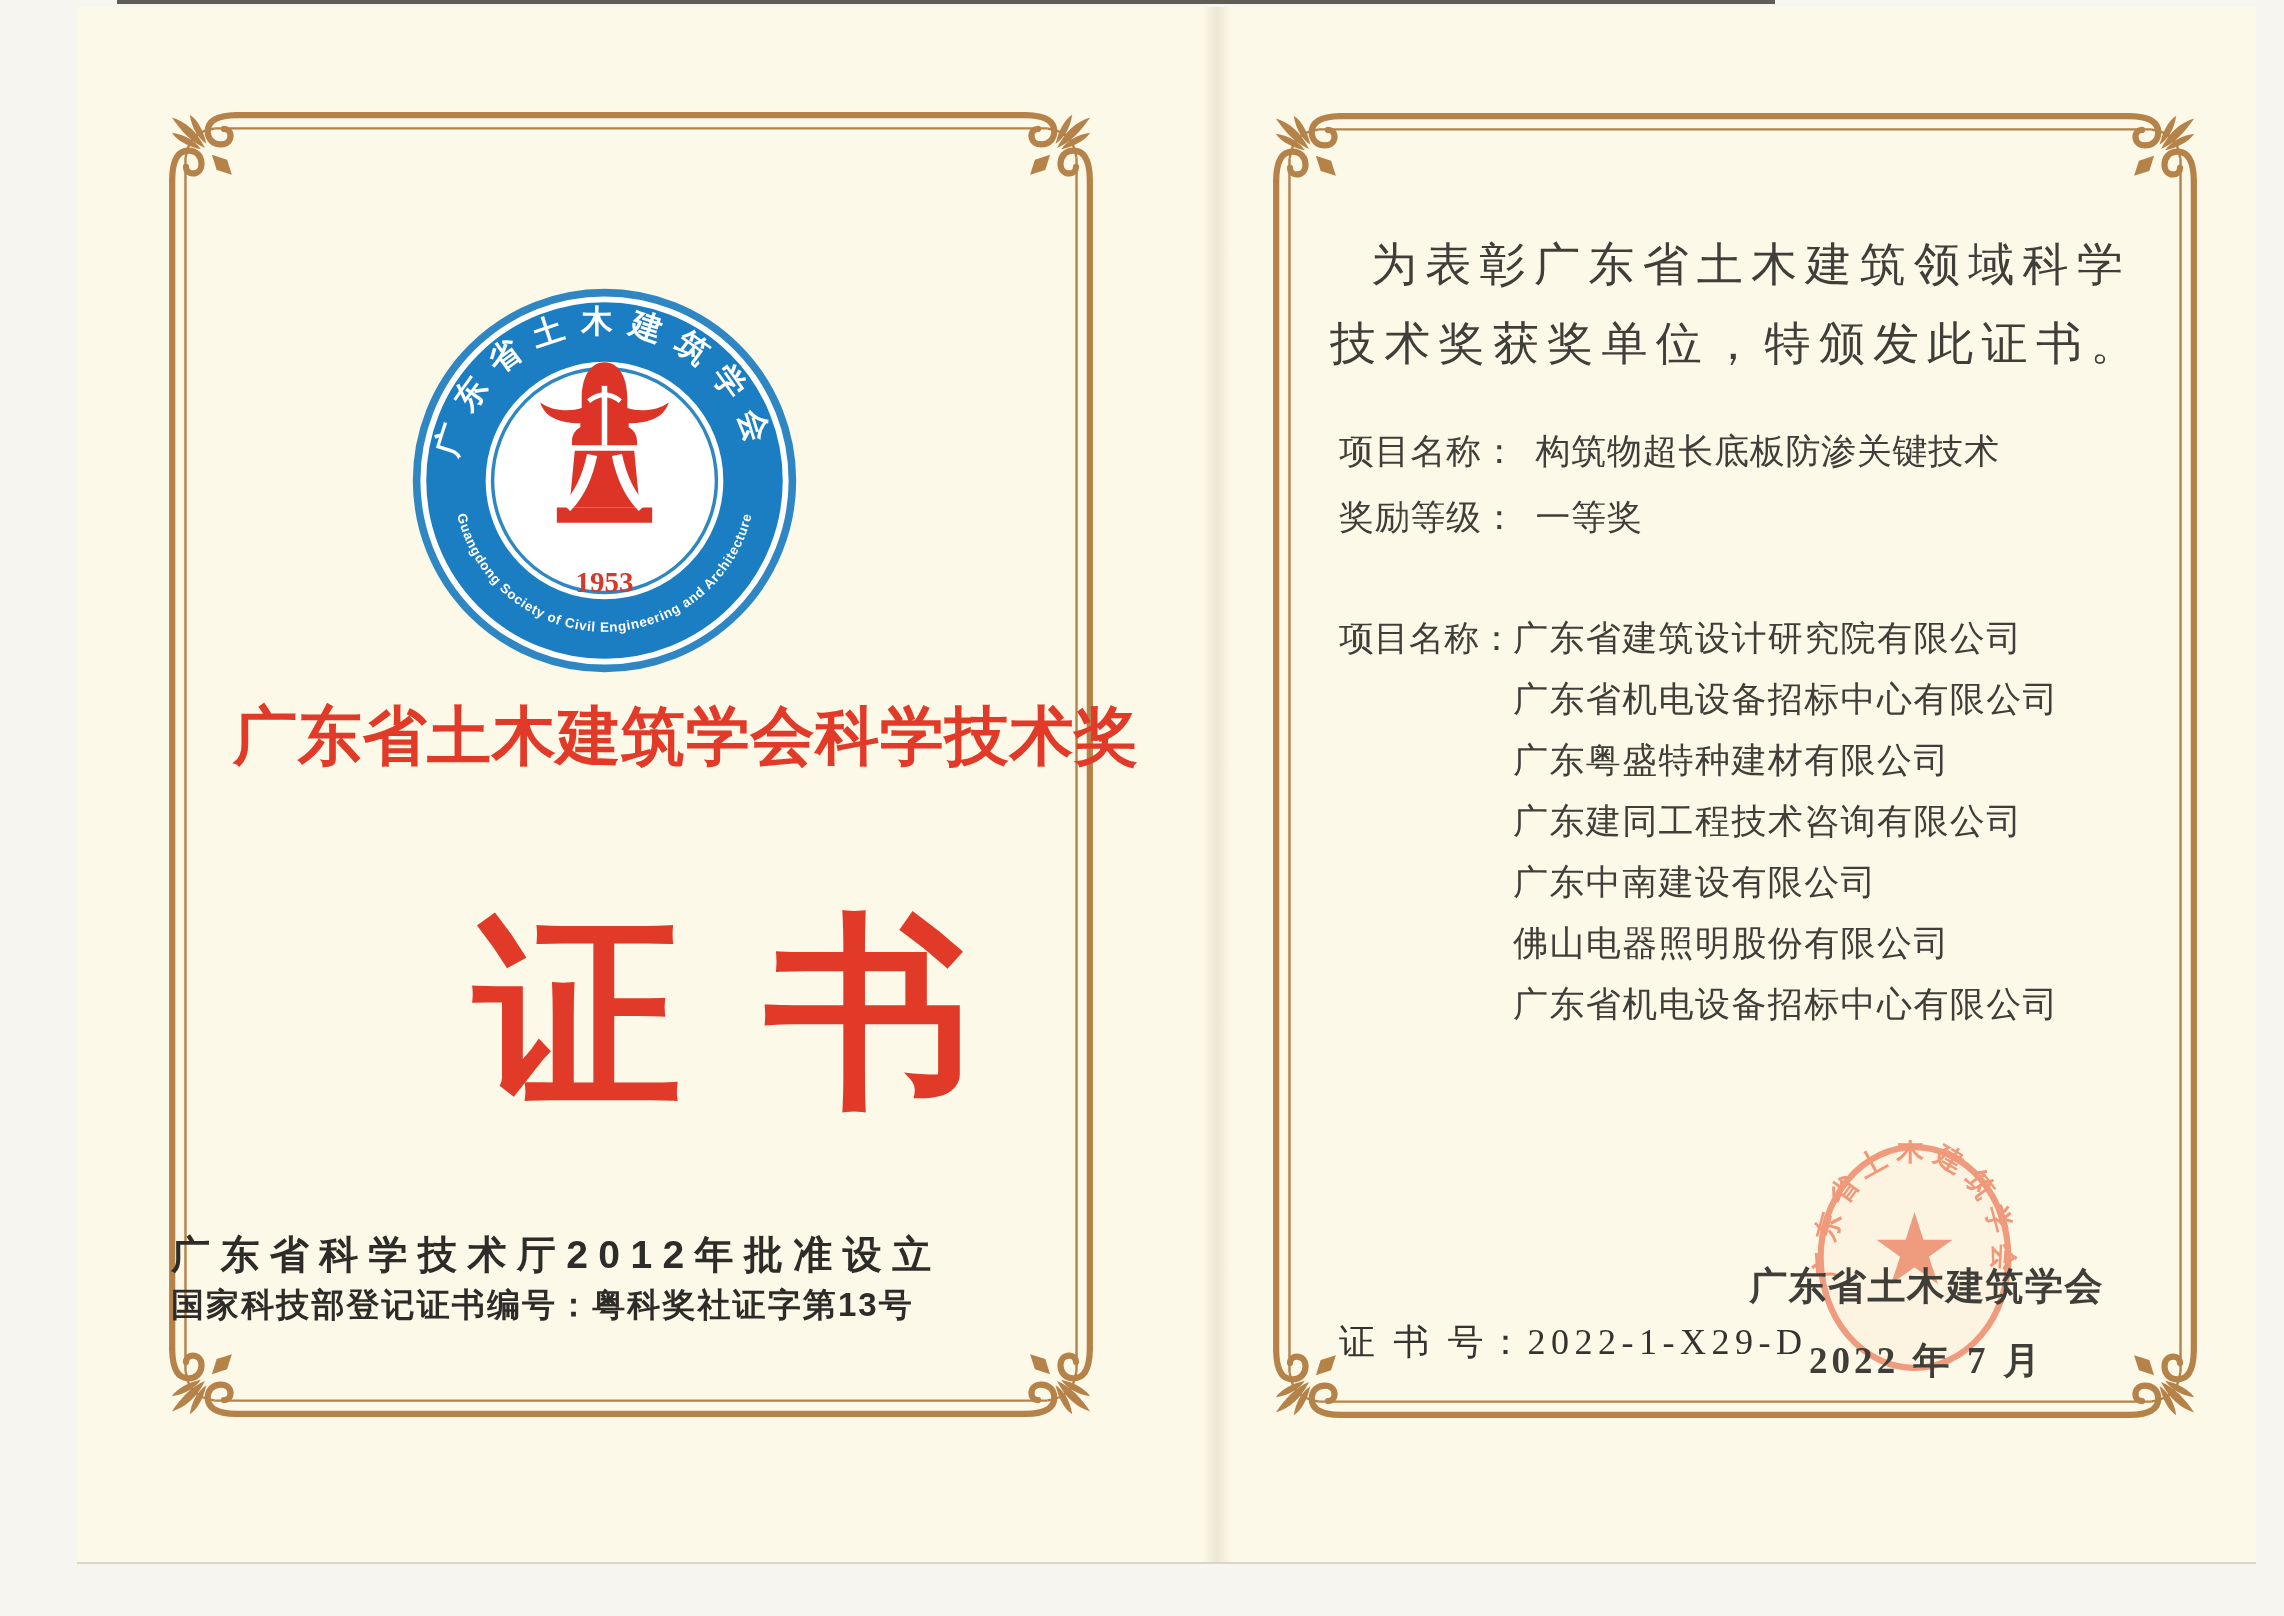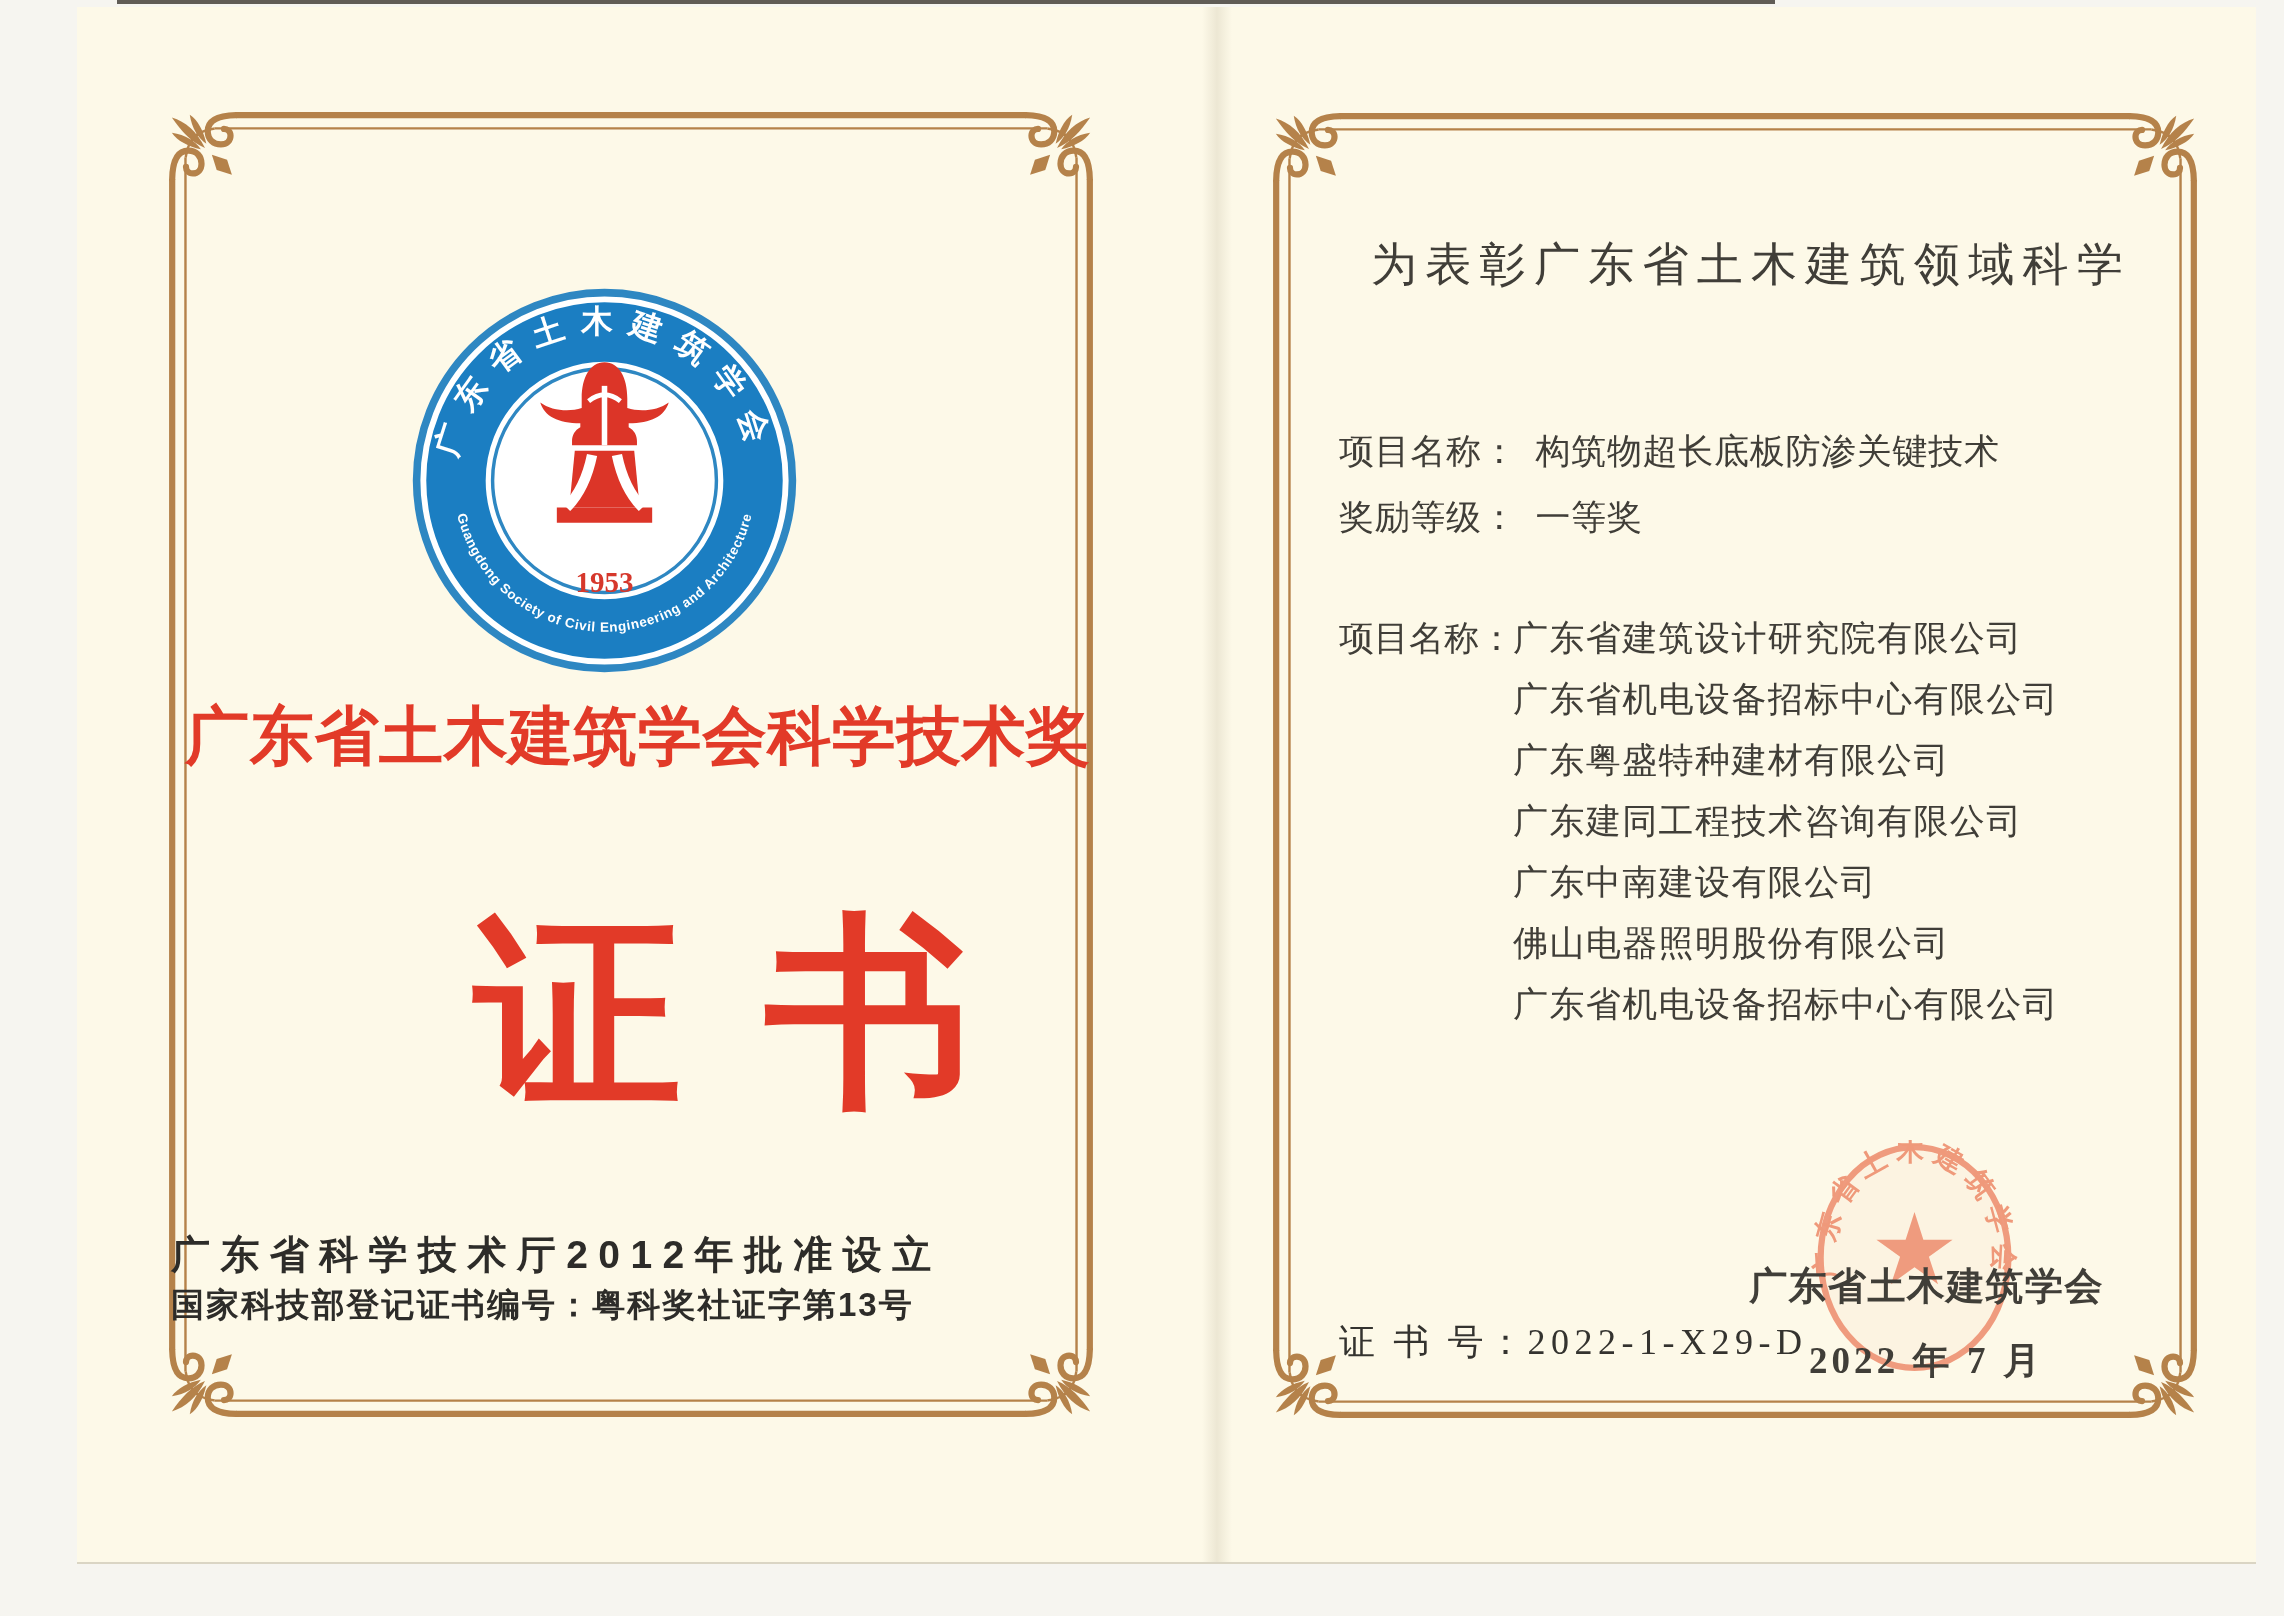--- a/index.html
+++ b/index.html
@@ -13,21 +13,21 @@
   .fold{position:absolute;left:1202px;top:7px;width:30px;height:1555px;
         background:linear-gradient(90deg,rgba(150,138,105,0) 0%,rgba(150,138,105,.16) 50%,rgba(150,138,105,0) 100%);}
   .frame{position:absolute;}
   .frame.left{left:169px;top:112px;}
   .frame.right{left:1273px;top:113px;}
 
   
   .badge{position:absolute;left:409px;top:285px;width:391px;height:391px;}
   .award-title{position:absolute;left:185px;top:693px;width:892px;
        text-align:center;font-size:64px;font-weight:700;letter-spacing:0.7px;
-       color:#e23a28;font-family:"Liberation Sans",sans-serif;white-space:nowrap;}
+       color:#e23a28;font-family:"Liberation Sans",sans-serif;white-space:nowrap;padding-left:48px;}
   .cert-chars{position:absolute;left:185px;top:876px;width:1076px;text-align:center;
        font-size:207px;font-weight:700;color:#e23a28;
        font-family:"Liberation Serif","DejaVu Serif",serif;white-space:nowrap;}
   .cert-chars .c2{margin-left:83px;}
   .approve{position:absolute;left:171px;width:923px;text-align:left;
        color:#2d2c29;font-weight:600;white-space:nowrap;}
   .approve.l1{top:1228px;font-size:39px;letter-spacing:10.4px;}
   .approve.l2{top:1283px;font-size:33px;letter-spacing:2.1px;}
 
   
@@ -127,20 +127,21 @@
 
   <div class="cert-chars">
     <span class="c1">证</span><span class="c2">书</span>
   </div>
 
   <div class="approve l1">广东省科学技术厅2012年批准设立</div>
   <div class="approve l2">国家科技部登记证书编号：粤科奖社证字第13号</div>
 
   <div class="intro kai">
     <div class="ln1">为表彰广东省土木建筑领域科学</div>
+    <div class="ln2">技术奖获奖单位，特颁发此证书。</div>
   </div>
 
   <div class="field f-project kai">
     <span class="lab">项目名称：</span><span class="val">构筑物超长底板防渗关键技术</span>
   </div>
 
   <div class="field f-grade kai">
     <span class="lab">奖励等级：</span><span class="val">一等奖</span>
   </div>
 

